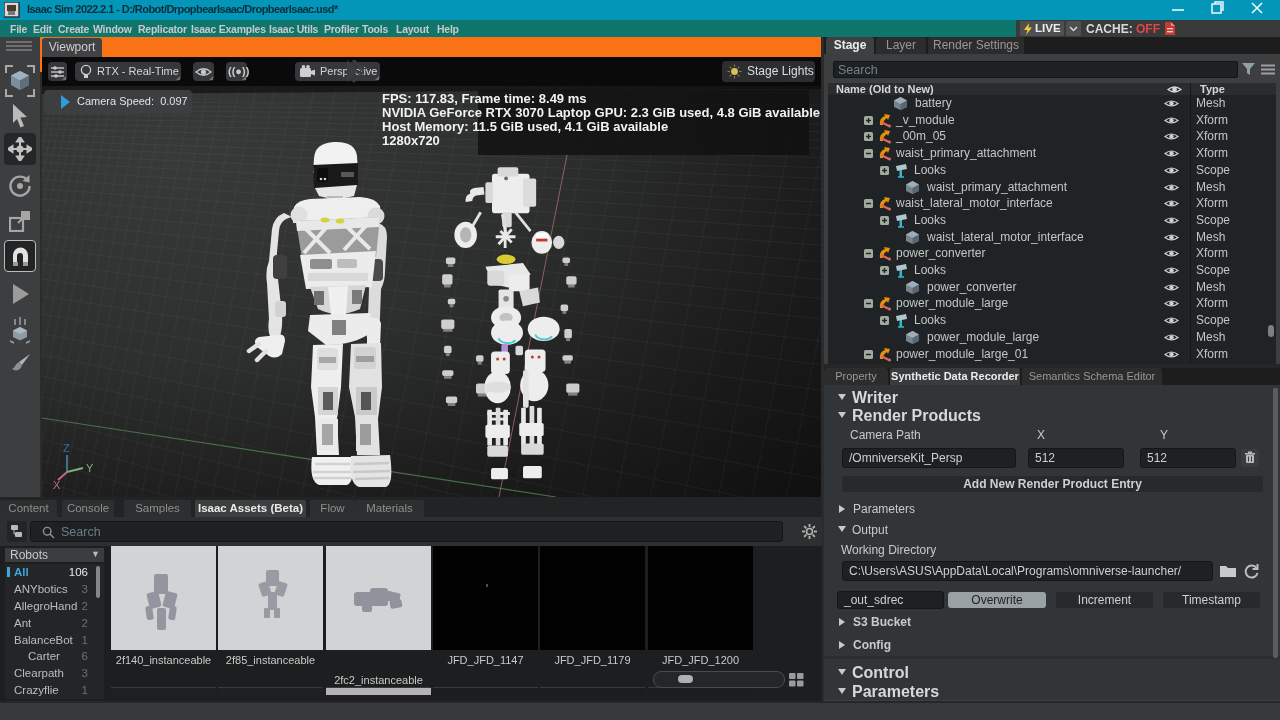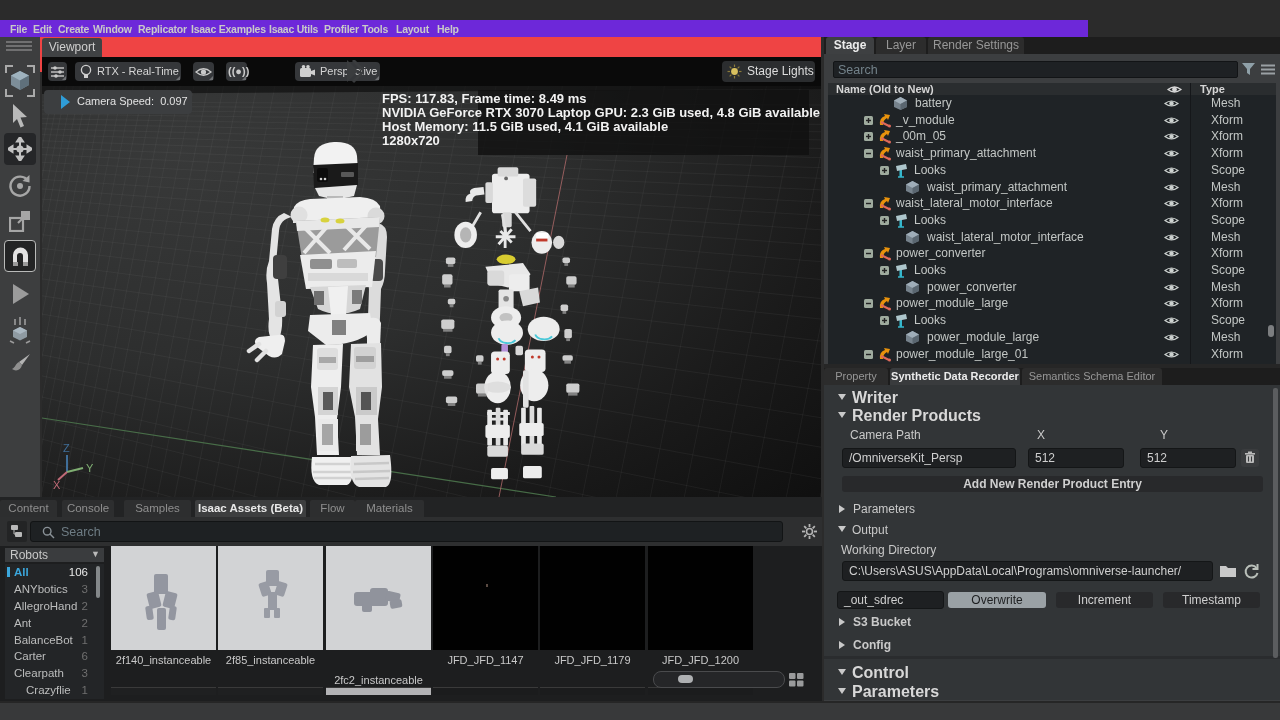--- a/index.html
+++ b/index.html
@@ -4,26 +4,26 @@
 <style>
 * { margin:0; padding:0; box-sizing:border-box; }
 html,body { width:1280px; height:720px; overflow:hidden; background:#2b2b2b;
   font-family:"Liberation Sans", sans-serif; }
 .abs { position:absolute; }
 #root { position:relative; width:1280px; height:720px; }
 
 #titlebar { left:0; top:0; width:1280px; height:20px; background:#0396b9; }
 #titlebar .ttext { position:absolute; left:27px; top:3px; color:#0a2e39; font-size:11px; font-weight:bold; letter-spacing:-0.55px; }
 
-#menubar { left:0; top:20px; width:1088px; height:17px; background:#6d28d9; }
+#menubar { left:0; top:20px; width:1228px; height:17px; background:#0f766e; }
 #menubar span { position:absolute; top:2.5px; color:#c9c9c9; font-size:10.5px; font-weight:bold; letter-spacing:-0.25px; white-space:nowrap; }
 
 #ltoolbar { left:0; top:37px; width:40px; height:460px; background:#3d3e3f; }
 
-#vptabbar { left:40px; top:37px; width:781px; height:35px; background:#ef4444; }
+#vptabbar { left:40px; top:37px; width:781px; height:35px; background:#f97316; }
 #vptab { position:absolute; left:2px; top:1px; width:60px; height:19px; background:#404244;
   border-radius:3px 3px 0 0; color:#cfcfcf; font-size:12px; line-height:19px; text-align:center; }
 
 #viewport { left:42px; top:57px; width:779px; height:440px; background:#151515; overflow:hidden; }
 
 #blpanel { left:0; top:497px; width:822px; height:223px; background:#1d1e1f; overflow:hidden; }
 
 #rpanel { left:824px; top:37px; width:456px; height:683px; background:#3c3e40; overflow:hidden; }
 
 #bottomstrip { left:0; top:701px; width:1280px; height:19px; background:#38393a; border-top:2px solid #262626; }
@@ -46,50 +46,88 @@
 .tile2 { top:190px; width:105px; height:8px; border-top:1px solid #3a3a3a; }
 
 .rtab { top:0px; height:17px; background:#2c2c2c; color:#979797; font-size:12px; white-space:nowrap;
   line-height:17px; text-align:center; border-radius:3px 3px 0 0; }
 .rtab.sel { background:#3e4042; color:#ececec; font-weight:bold; }
 .rtab2 { position:absolute; top:331px; height:17px; background:#2c2c2c; color:#979797; font-size:11px; white-space:nowrap;
   line-height:17px; text-align:center; border-radius:3px 3px 0 0; }
 .rtab2.sel { background:#393b3d; color:#ececec; font-weight:bold; }
 .trow { position:absolute; left:0; width:448px; height:17px; color:#c3c7c5; font-size:12px; }
 .trow .nm { position:absolute; top:1px; }
-.trow .tp { position:absolute; left:383px; top:1px; }
+.trow .tp { position:absolute; left:368px; top:1px; }
 .sdrlbl { position:absolute; color:#c9c9c9; font-size:12px; }
 .sdrhdr { position:absolute; color:#d8d8d8; font-size:16px; font-weight:bold; }
 .sdrfield { position:absolute; background:#1e2022; border:1px solid #141617; border-radius:3px;
   color:#cfcfcf; font-size:12px; height:20px; line-height:18px; padding-left:6px; }
 .sdrbtn { position:absolute; background:#28292b; border-radius:3px; color:#cfcfcf; font-size:12px;
   height:16px; line-height:16px; text-align:center; }
 .tri { position:absolute; width:0; height:0; }
 .tri.down { border-left:4.5px solid transparent; border-right:4.5px solid transparent; border-top:6px solid #c9c9c9; }
 .tri.right { border-top:4.5px solid transparent; border-bottom:4.5px solid transparent; border-left:6px solid #c9c9c9; }
 </style>
 </head>
 <body>
 <div id="root">
 
+  <div class="abs" id="titlebar">
+    <svg class="abs" style="left:4px;top:2px" width="16" height="16">
+      <rect x="0" y="0" width="15" height="15" fill="#d8d8d8" stroke="#333" stroke-width="1.5"></rect>
+      <rect x="3" y="3" width="9" height="6" fill="#4a3a2e"></rect>
+      <rect x="4" y="9" width="7" height="4" fill="#777"></rect>
+    </svg>
+    <div class="ttext">Isaac Sim 2022.2.1 - D:/Robot/DrpopbearIsaac/DropbearIsaac.usd*</div>
+    <svg class="abs" style="right:95px;top:0" width="14" height="19">
+        <line x1="1" y1="10" x2="13" y2="10" stroke="#eef7fa" stroke-width="1.6"></line>
+      </svg>
+    <svg class="abs" style="right:56px;top:0" width="14" height="19">
+        <rect x="2" y="4" width="9" height="9" fill="none" stroke="#eef7fa" stroke-width="1.5"></rect>
+        <path d="M5 4 V2 H13 V10 H11" fill="none" stroke="#eef7fa" stroke-width="1.5"></path>
+      </svg>
+    <svg class="abs" style="right:16px;top:0" width="14" height="19">
+        <path d="M2 3 L12 13 M12 3 L2 13" stroke="#eef7fa" stroke-width="1.6"></path>
+      </svg>
+  </div>
 
   <div class="abs" id="menubar">
     <span style="left:10px">File</span>
     <span style="left:33px">Edit</span>
     <span style="left:58px">Create</span>
     <span style="left:93px">Window</span>
     <span style="left:138px">Replicator</span>
     <span style="left:191px">Isaac Examples</span>
     <span style="left:269px">Isaac Utils</span>
     <span style="left:324px">Profiler</span>
     <span style="left:362px">Tools</span>
     <span style="left:396px">Layout</span>
     <span style="left:437px">Help</span>
   </div>
 
+  <div class="abs" id="livebar" style="left:1016px;top:20px;width:264px;height:17px;background:#3a3a3a;">
+    <div class="abs" style="left:4px;top:1px;width:44px;height:15px;background:#4d4f51;border-radius:2px;">
+      <svg class="abs" style="left:3px;top:1.5px" width="10" height="12">
+          <path d="M6 0 L1 7 H4.5 L3 12 L9 4.5 H5.5 Z" fill="#f0c93c"></path>
+        </svg>
+      <span class="abs" style="left:15px;top:1px;color:#eeeeee;font-size:11.5px;font-weight:bold;">LIVE</span>
+    </div>
+    <div class="abs" style="left:50px;top:1px;width:15px;height:15px;background:#4d4f51;border-radius:2px;">
+      <svg width="15" height="15">
+          <path d="M4 6 L7.5 9.5 L11 6" fill="none" stroke="#d8d8d8" stroke-width="1.5"></path>
+        </svg>
+    </div>
+    <span class="abs" style="left:70px;top:2px;color:#dadada;font-size:12px;font-weight:bold;">CACHE: <span style="color:#e04545">OFF</span></span>
+    <svg class="abs" style="left:147px;top:1px" width="14" height="15">
+      <path d="M2 1 H8 L12 5 V14 H2 Z" fill="#c23b35"></path>
+        <path d="M8 1 L8 5 H12" fill="#e98a84"></path>
+      <rect x="4" y="7" width="6" height="1.4" fill="#efc9c6"></rect>
+        <rect x="4" y="10" width="6" height="1.4" fill="#efc9c6"></rect>
+    </svg>
+  </div>
 
   <div class="abs" id="ltoolbar">
     <svg class="abs" style="left:6px;top:3px" width="26" height="12">
       <line x1="0" y1="2" x2="26" y2="2" stroke="#7e7e7e" stroke-width="1.6"></line>
       <line x1="0" y1="6" x2="26" y2="6" stroke="#7e7e7e" stroke-width="1.6"></line>
       <line x1="0" y1="10" x2="26" y2="10" stroke="#7e7e7e" stroke-width="1.6"></line>
     </svg>
 
     <svg class="abs" style="left:5px;top:28px" width="30" height="32">
       <path d="M1 8 V1 H8 M22 1 H29 V8 M29 24 V31 H22 M8 31 H1 V24" fill="none" stroke="#a9a9a9" stroke-width="2"></path>
@@ -550,23 +588,23 @@
       <span class="abs" style="left:5px;top:0px;">Robots</span>
       <span class="abs" style="left:86px;top:1px;font-size:9px;color:#bababa;">▼</span>
     </div>
     <div class="abs" style="left:5px;top:67px;width:99px;height:135px;background:#232527;"></div>
     <div class="abs" style="left:96px;top:69px;width:4px;height:32px;background:#84888a;border-radius:2px;"></div>
     <div class="abs roblist" style="top:69px;"><i style="position:absolute;left:1.5px;top:1px;width:3px;height:10px;background:#3ba7dd;"></i><b style="color:#3ba7dd;margin-left:9px;font-weight:bold;">All</b><span style="color:#e8e8e8;font-weight:normal;">106</span></div>
     <div class="abs roblist" style="top:86px;"><b style="margin-left:9px;">ANYbotics</b><span>3</span></div>
     <div class="abs roblist" style="top:103px;"><b style="margin-left:9px;">AllegroHand</b><span>2</span></div>
     <div class="abs roblist" style="top:120px;"><b style="margin-left:9px;">Ant</b><span>2</span></div>
     <div class="abs roblist" style="top:137px;"><b style="margin-left:9px;">BalanceBot</b><span>1</span></div>
-    <div class="abs roblist" style="top:153px;"><b style="margin-left:9px;">Carter</b><span>6</span></div>
+    <div class="abs roblist" style="top:153px;"><b style="margin-left:23px;">Carter</b><span>6</span></div>
     <div class="abs roblist" style="top:170px;"><b style="margin-left:9px;">Clearpath</b><span>3</span></div>
-    <div class="abs roblist" style="top:187px;"><b style="margin-left:21px;">Crazyflie</b><span>1</span></div>
+    <div class="abs roblist" style="top:187px;"><b style="margin-left:9px;">Crazyflie</b><span>1</span></div>
 
     <div class="abs tile lite" style="left:111px;">
         <svg class="abs" style="left:33px;top:28px" width="42" height="58">
           <g fill="#9396a0">
             <rect x="10" y="0" width="14" height="20" rx="2"></rect>
             <rect x="4" y="18" width="12" height="16" rx="2" transform="rotate(-14 10 26)"></rect>
             <rect x="20" y="18" width="12" height="16" rx="2" transform="rotate(14 26 26)"></rect>
             <rect x="2" y="32" width="7" height="14" rx="2" transform="rotate(-8 5 39)"></rect>
             <rect x="25" y="32" width="7" height="14" rx="2" transform="rotate(8 28 39)"></rect>
             <rect x="13" y="34" width="9" height="22" rx="2"></rect>

